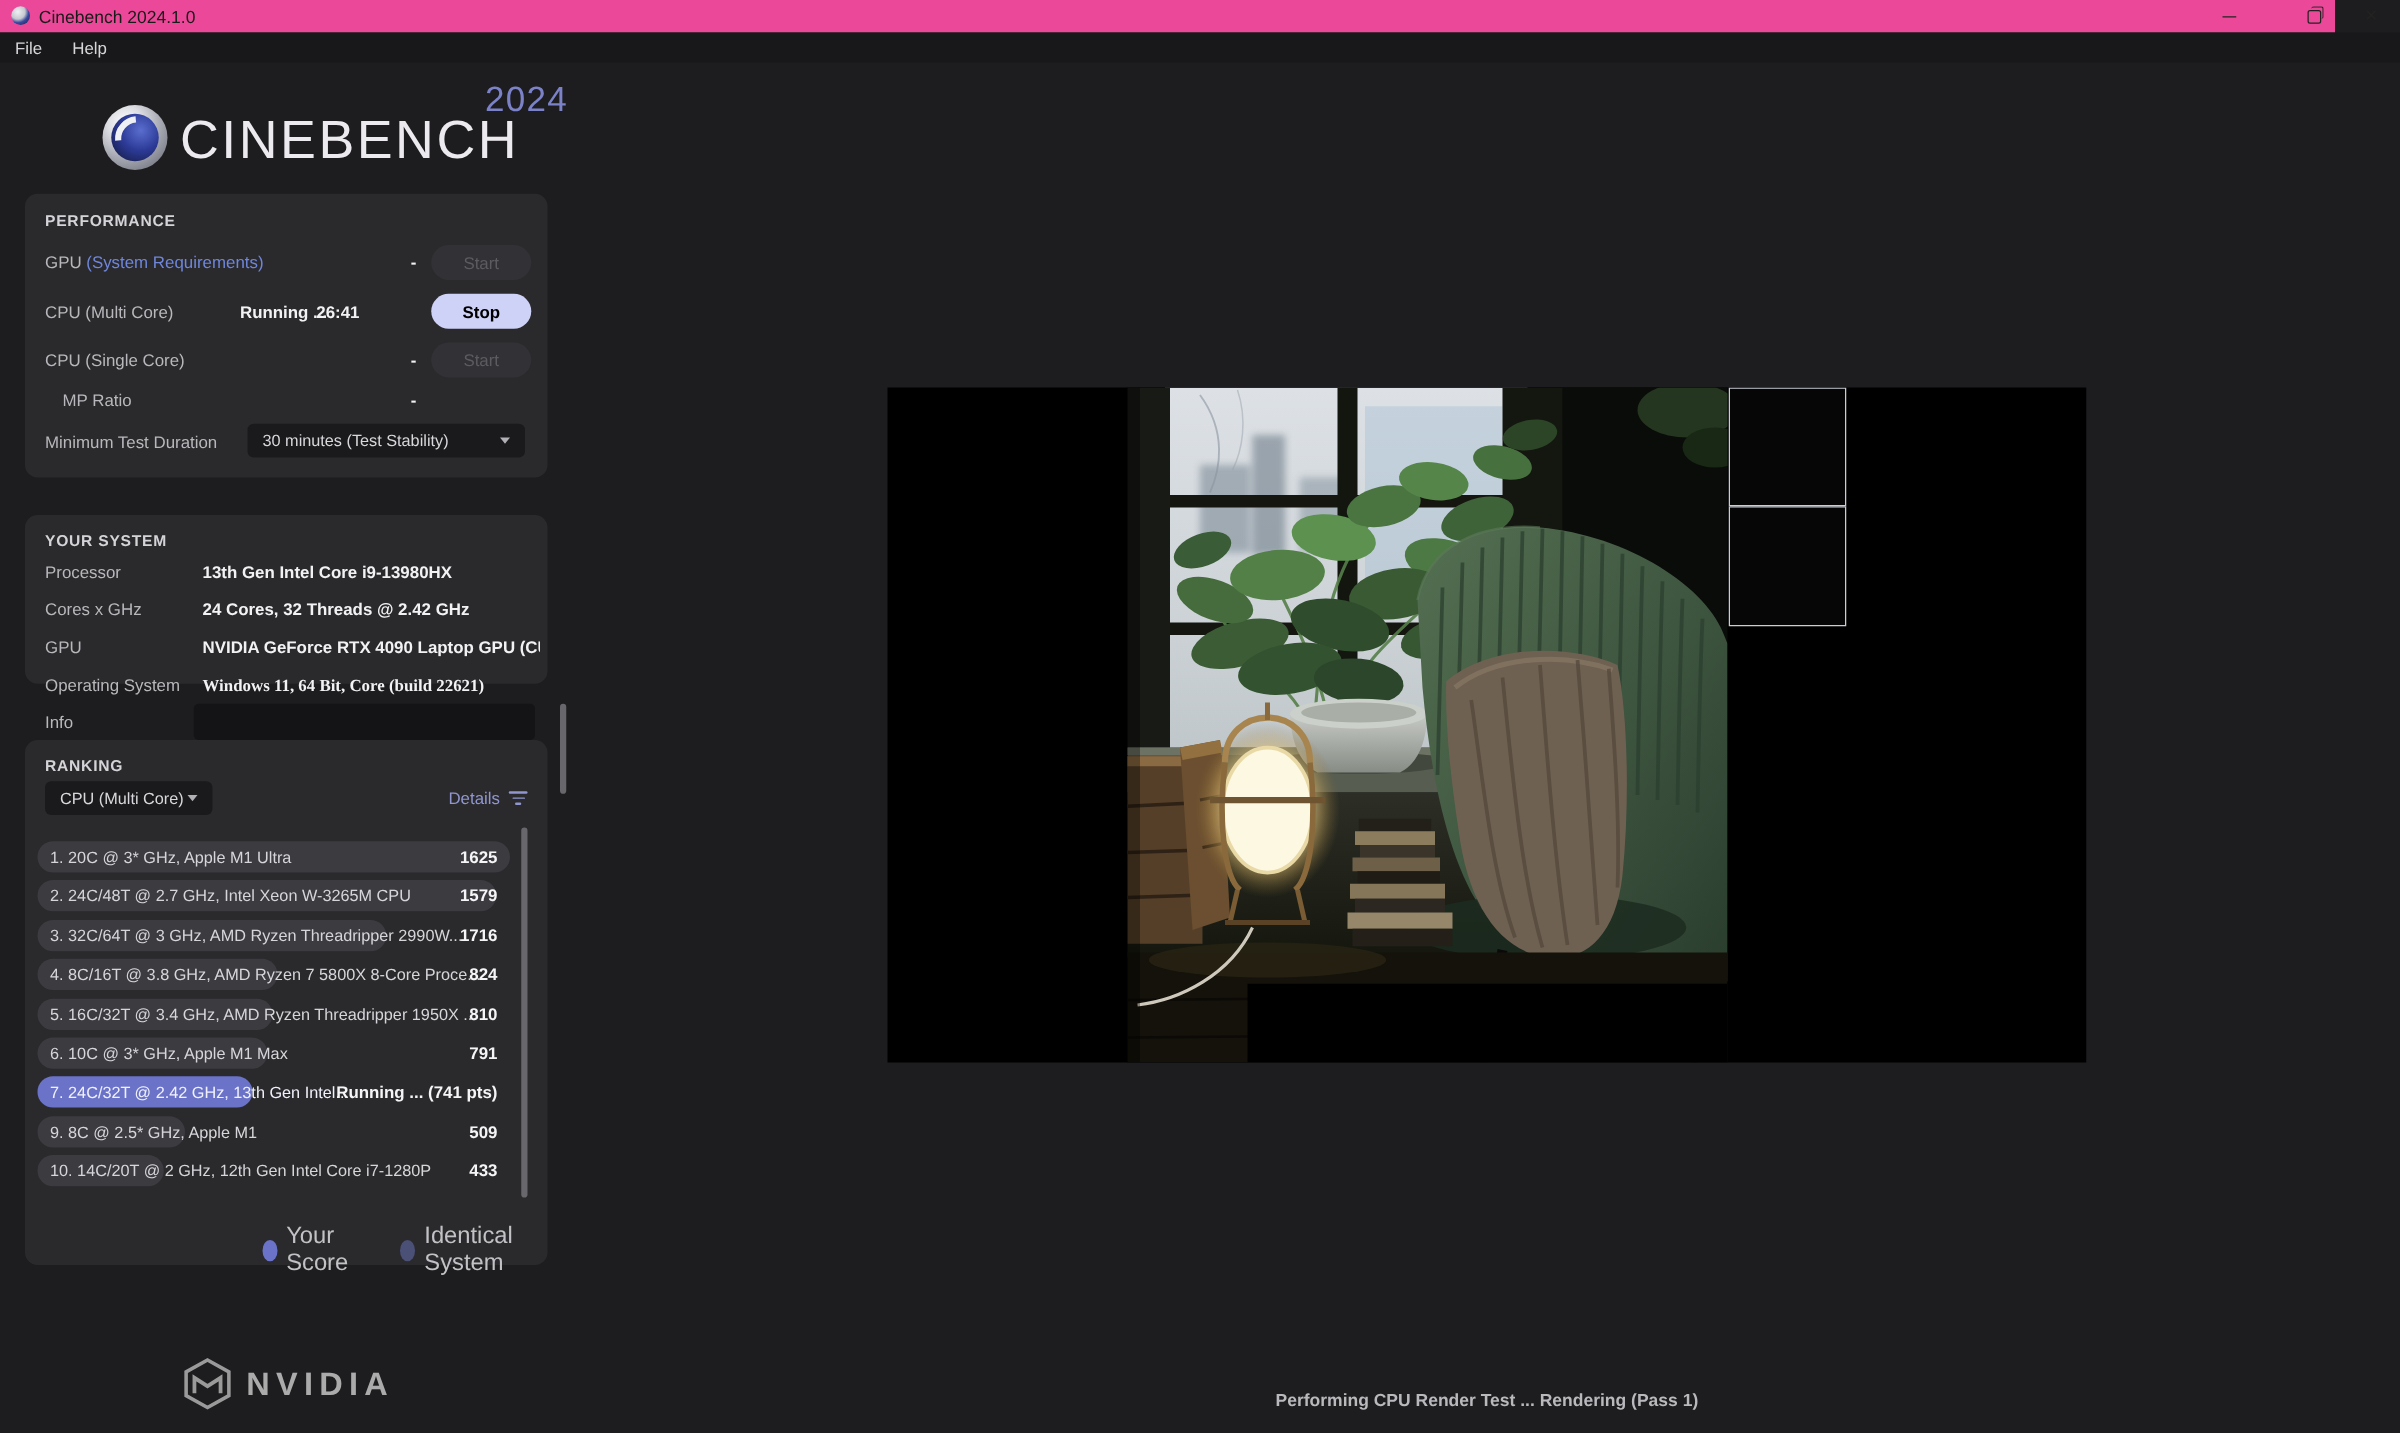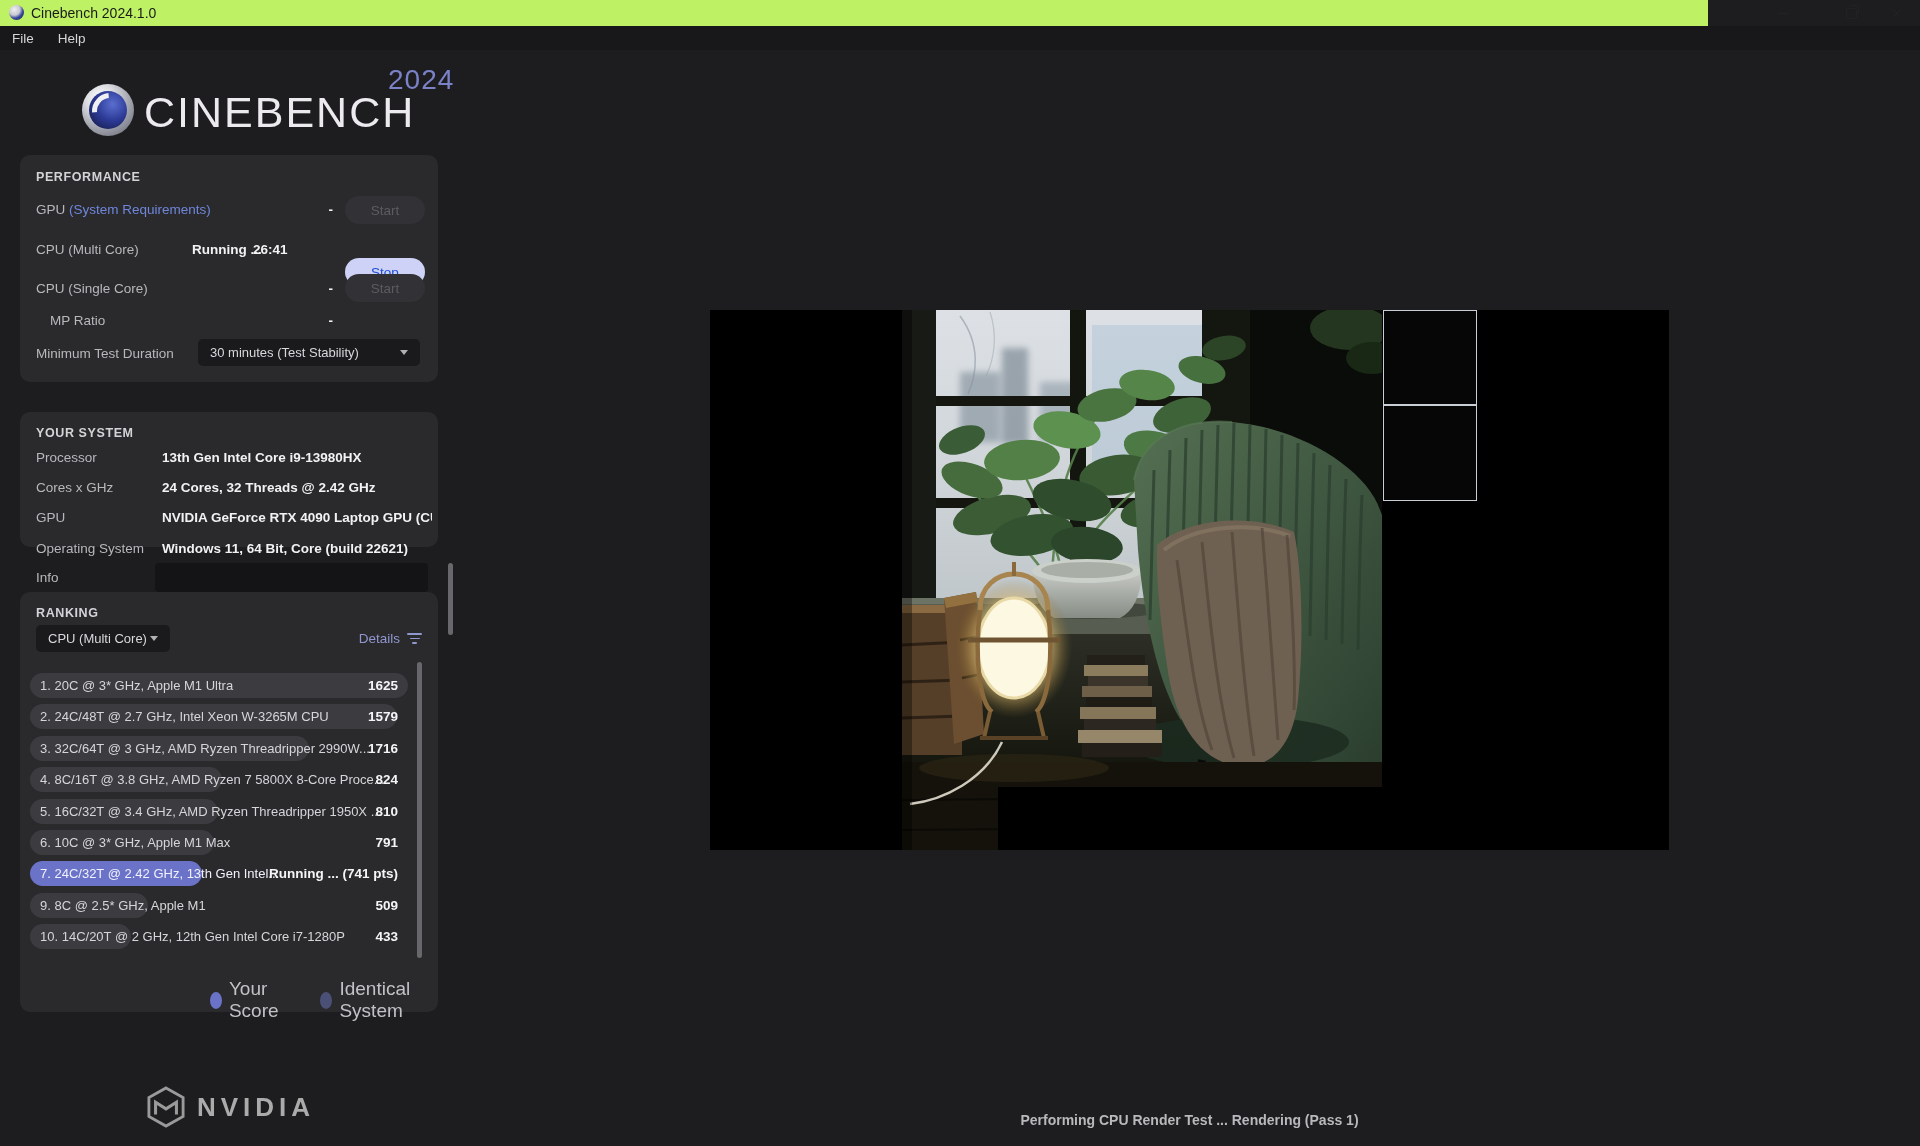--- a/index.html
+++ b/index.html
@@ -1,20 +1,20 @@
 <!DOCTYPE html>
 <html style="--accent: #6a73c8; --identical: #4b5077; --stop: #cdd2f6;"><head>
 <meta charset="utf-8">
 <style>
   html,body{margin:0;padding:0;width:1920px;height:1146px;overflow:hidden;
     background:#1d1d1f;font-family:"Liberation Sans","DejaVu Sans",sans-serif;
     -webkit-font-smoothing:antialiased;}
   .abs{position:absolute;}
   
-  .titlebar{left:0;top:0;width:1708px;height:26px;background:#bef264;color:#1a1a1a;}
+  .titlebar{left:0;top:0;width:1868px;height:26px;background:#ec4899;color:#1a1a1a;}
   .titlebar .appicon{left:9px;top:5px;width:15px;height:15px;border-radius:50%;
     background:radial-gradient(circle at 35% 30%,#eef0f4 0%,#c6c8cf 40%,#3a4aa0 60%,#101838 100%);}
   .titlebar .title{left:31px;top:5px;font-size:14px;}
   .wbtn{top:0;width:46px;height:26px;display:flex;align-items:center;justify-content:center;color:#222;font-size:13px;}
   .wbtn.min{left:1760px;} .wbtn.max{left:1828px;} .wbtn.close{left:1874px;}
   .glyph-min{width:11px;height:1px;background:#222;display:block;}
   .glyph-max{width:9px;height:9px;border:1.2px solid #222;border-radius:2px;position:relative;display:block;}
   .glyph-max::before{content:"";position:absolute;left:2px;top:-4px;width:9px;height:9px;border:1.2px solid #222;border-left:none;border-bottom:none;border-radius:2px;}
   
   .menubar{left:0;top:26px;width:1920px;height:24px;background:#18181a;color:#d6d6da;font-size:13.5px;display:flex;align-items:center;}
@@ -30,21 +30,21 @@
   .brand-year{left:388px;top:64px;font-size:28px;color:#7b82c8;font-weight:500;letter-spacing:1px;}
   
   .panel{left:20px;width:418px;background:#2a2a2d;border-radius:10px;}
   .panel-h{position:absolute;left:16px;font-size:12.5px;font-weight:bold;letter-spacing:.6px;color:#d4d4d8;}
   .row-label{color:#b8b8bc;font-size:13.5px;}
   .row-value{color:#f2f2f4;font-weight:bold;font-size:13.5px;}
   .link{color:#6f86da;}
   .pillbtn{position:absolute;left:325px;width:80px;height:28px;border-radius:14px;border:none;
     font-size:13.5px;font-family:inherit;display:flex;align-items:center;justify-content:center;}
   .pillbtn.disabled{background:#323236;color:#5c5c60;}
-  .pillbtn.stop{background:var(--stop,#cdd2f6);color:#1d4ed8;font-weight:400;cursor:pointer;margin-top:23px;}
+  .pillbtn.stop{background:var(--stop,#cdd2f6);color:#000000;font-weight:700;cursor:pointer;}
   .dd{position:absolute;background:#1a1a1d;border-radius:5px;height:27px;display:flex;align-items:center;
     color:#d8d8dc;font-size:13px;padding:0 12px;box-sizing:border-box;cursor:pointer;}
   .dd .chev{margin-left:auto;width:0;height:0;border-left:4.5px solid transparent;border-right:4.5px solid transparent;border-top:5px solid #b0b0b5;}
   .textinput{position:absolute;background:#141417;border:none;border-radius:4px;height:29px;color:#e6e6ea;
     font-size:13px;padding:0 10px;box-sizing:border-box;}
   
   .rank-list{position:absolute;left:10px;top:81px;width:378px;display:flex;flex-direction:column;gap:6.4px;}
   .rank-row{position:relative;height:25px;cursor:pointer;}
   .rank-bar{position:absolute;left:0;top:0;height:25px;background:#3b3b40;border-radius:12.5px;}
   .rank-row.selected .rank-bar{background:var(--accent,#6a73c8);}
@@ -129,21 +129,21 @@
 
 <div class="abs panel" style="top:412px;height:135px;">
   <div class="panel-h" style="top:14px;">YOUR SYSTEM</div>
   <div class="abs row-label" style="left:16px;top:38px;">Processor</div>
   <div class="abs row-value" style="left:142px;top:38px;">13th Gen Intel Core i9-13980HX</div>
   <div class="abs row-label" style="left:16px;top:68px;">Cores x GHz</div>
   <div class="abs row-value" style="left:142px;top:68px;">24 Cores, 32 Threads @ 2.42 GHz</div>
   <div class="abs row-label" style="left:16px;top:98px;">GPU</div>
   <div class="abs row-value" style="left:142px;top:98px;width:270px;white-space:nowrap;overflow:hidden;">NVIDIA GeForce RTX 4090 Laptop GPU (CU...</div>
   <div class="abs row-label" style="left:16px;top:129px;">Operating System</div>
-  <div class="abs row-value" style="left:142px;top:129px;">Windows 11, 64 Bit, Core (build 22621)</div>
+  <div class="abs row-value" style="left:142px;top:129px;font-family:Liberation Serif, serif;">Windows 11, 64 Bit, Core (build 22621)</div>
   <div class="abs row-label" style="left:16px;top:158px;">Info</div>
   <input class="textinput" style="left: 135px; top: 151px; width: 273px;" value="">
 </div>
 
 <div class="abs panel" style="top:592px;height:420px;">
   <div class="panel-h" style="top:14px;">RANKING</div>
   <div class="dd" style="left:16px;top:33px;width:134px;">
     <span>CPU (Multi Core)</span>
     <span class="chev"></span>
   </div>

